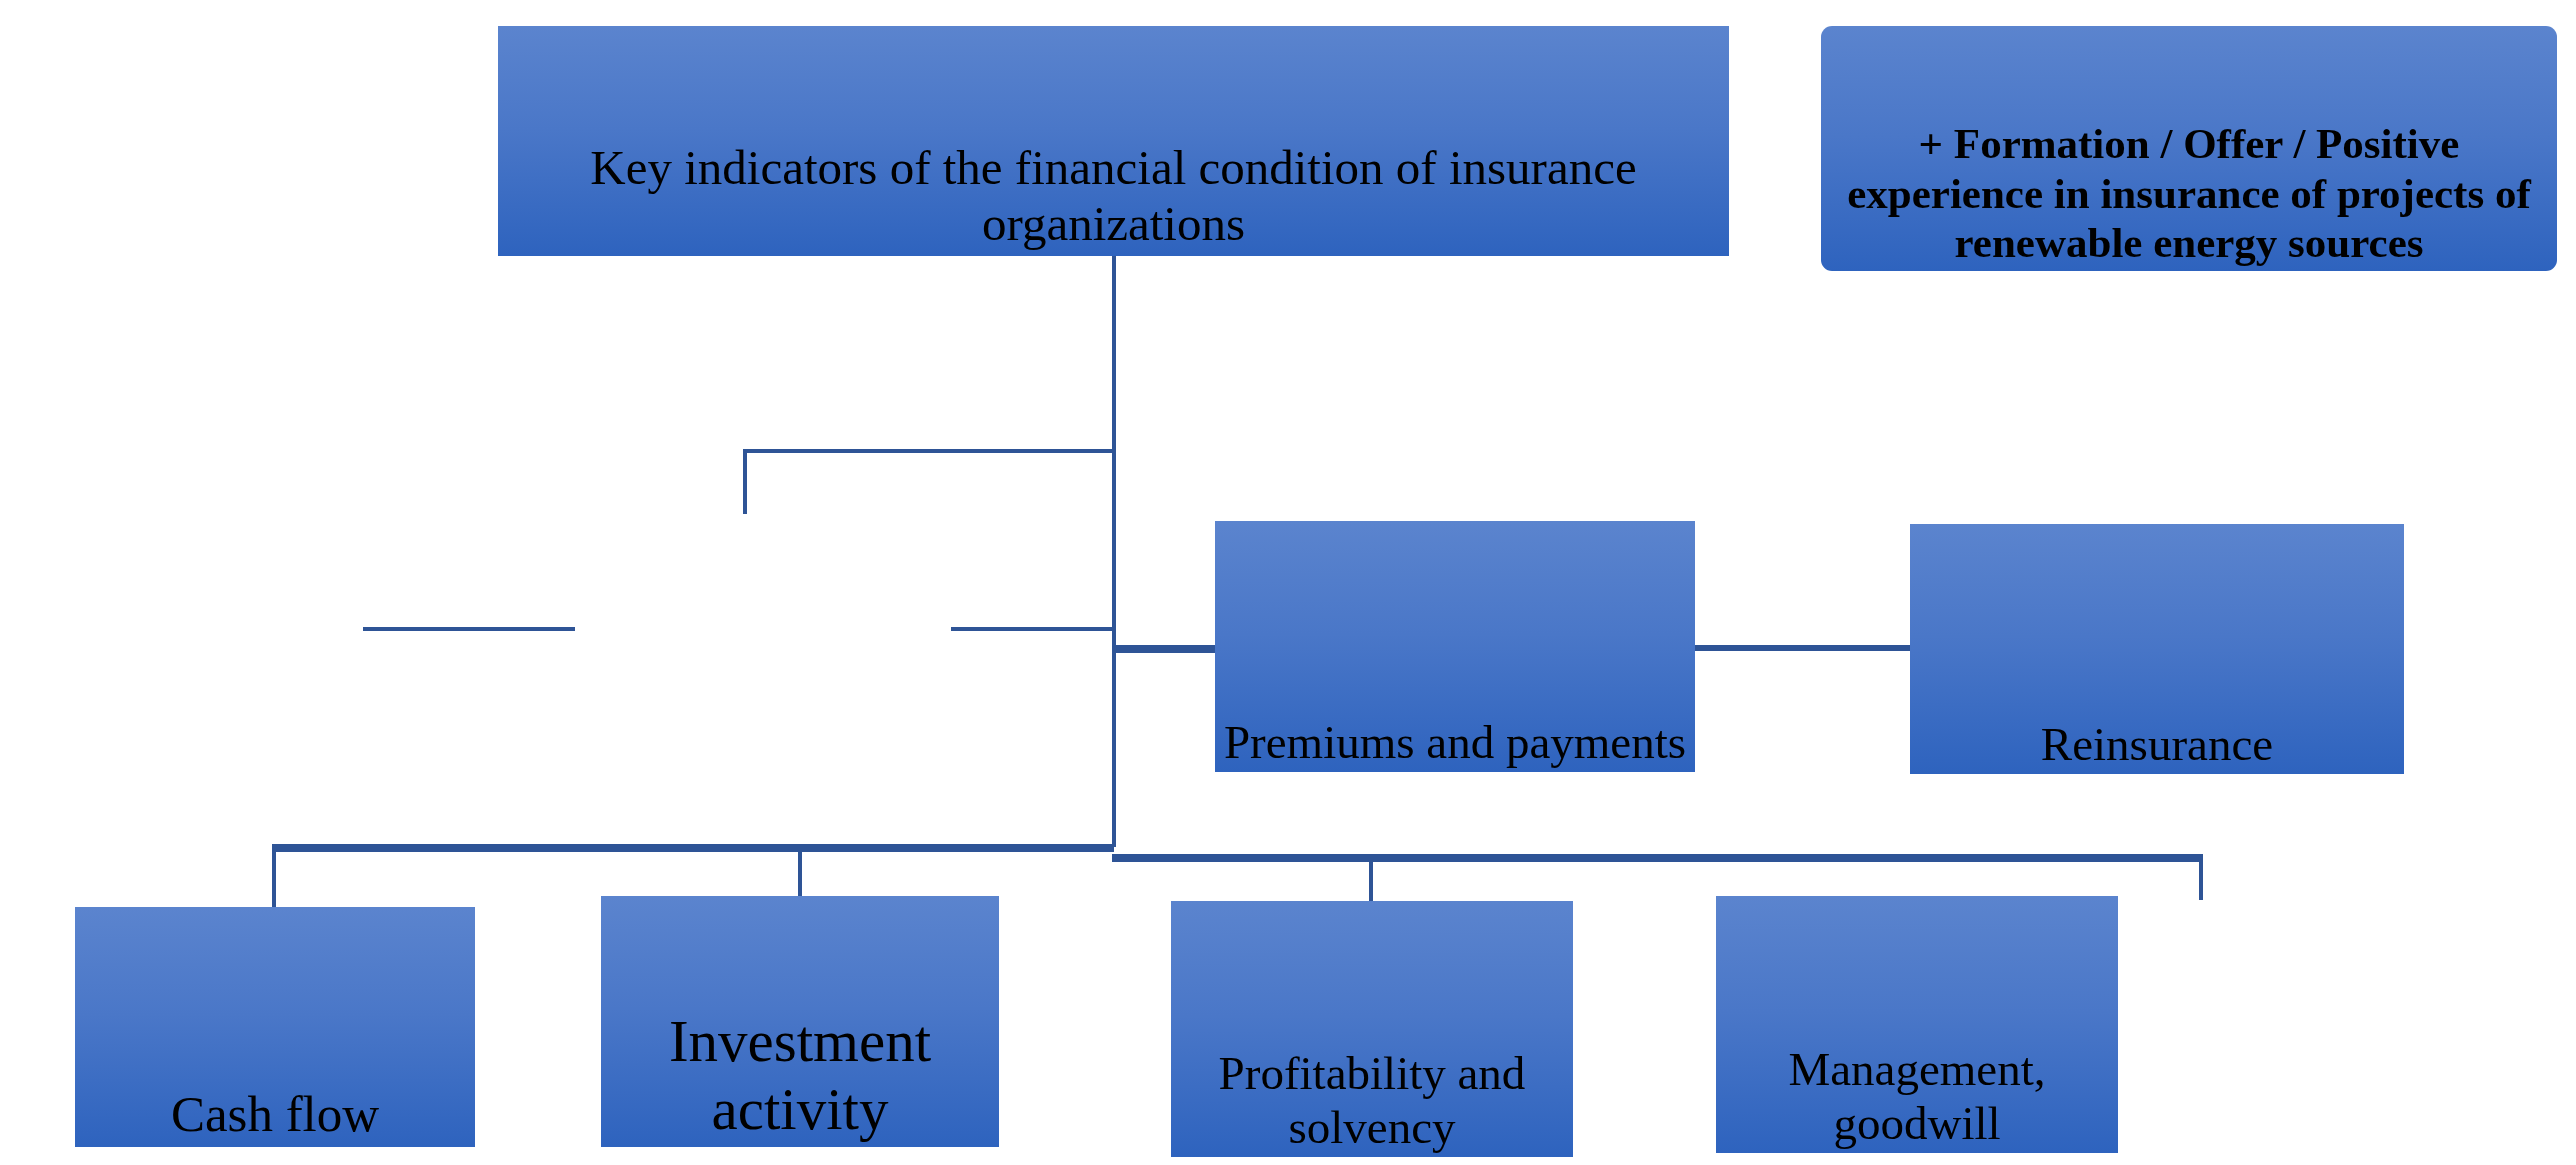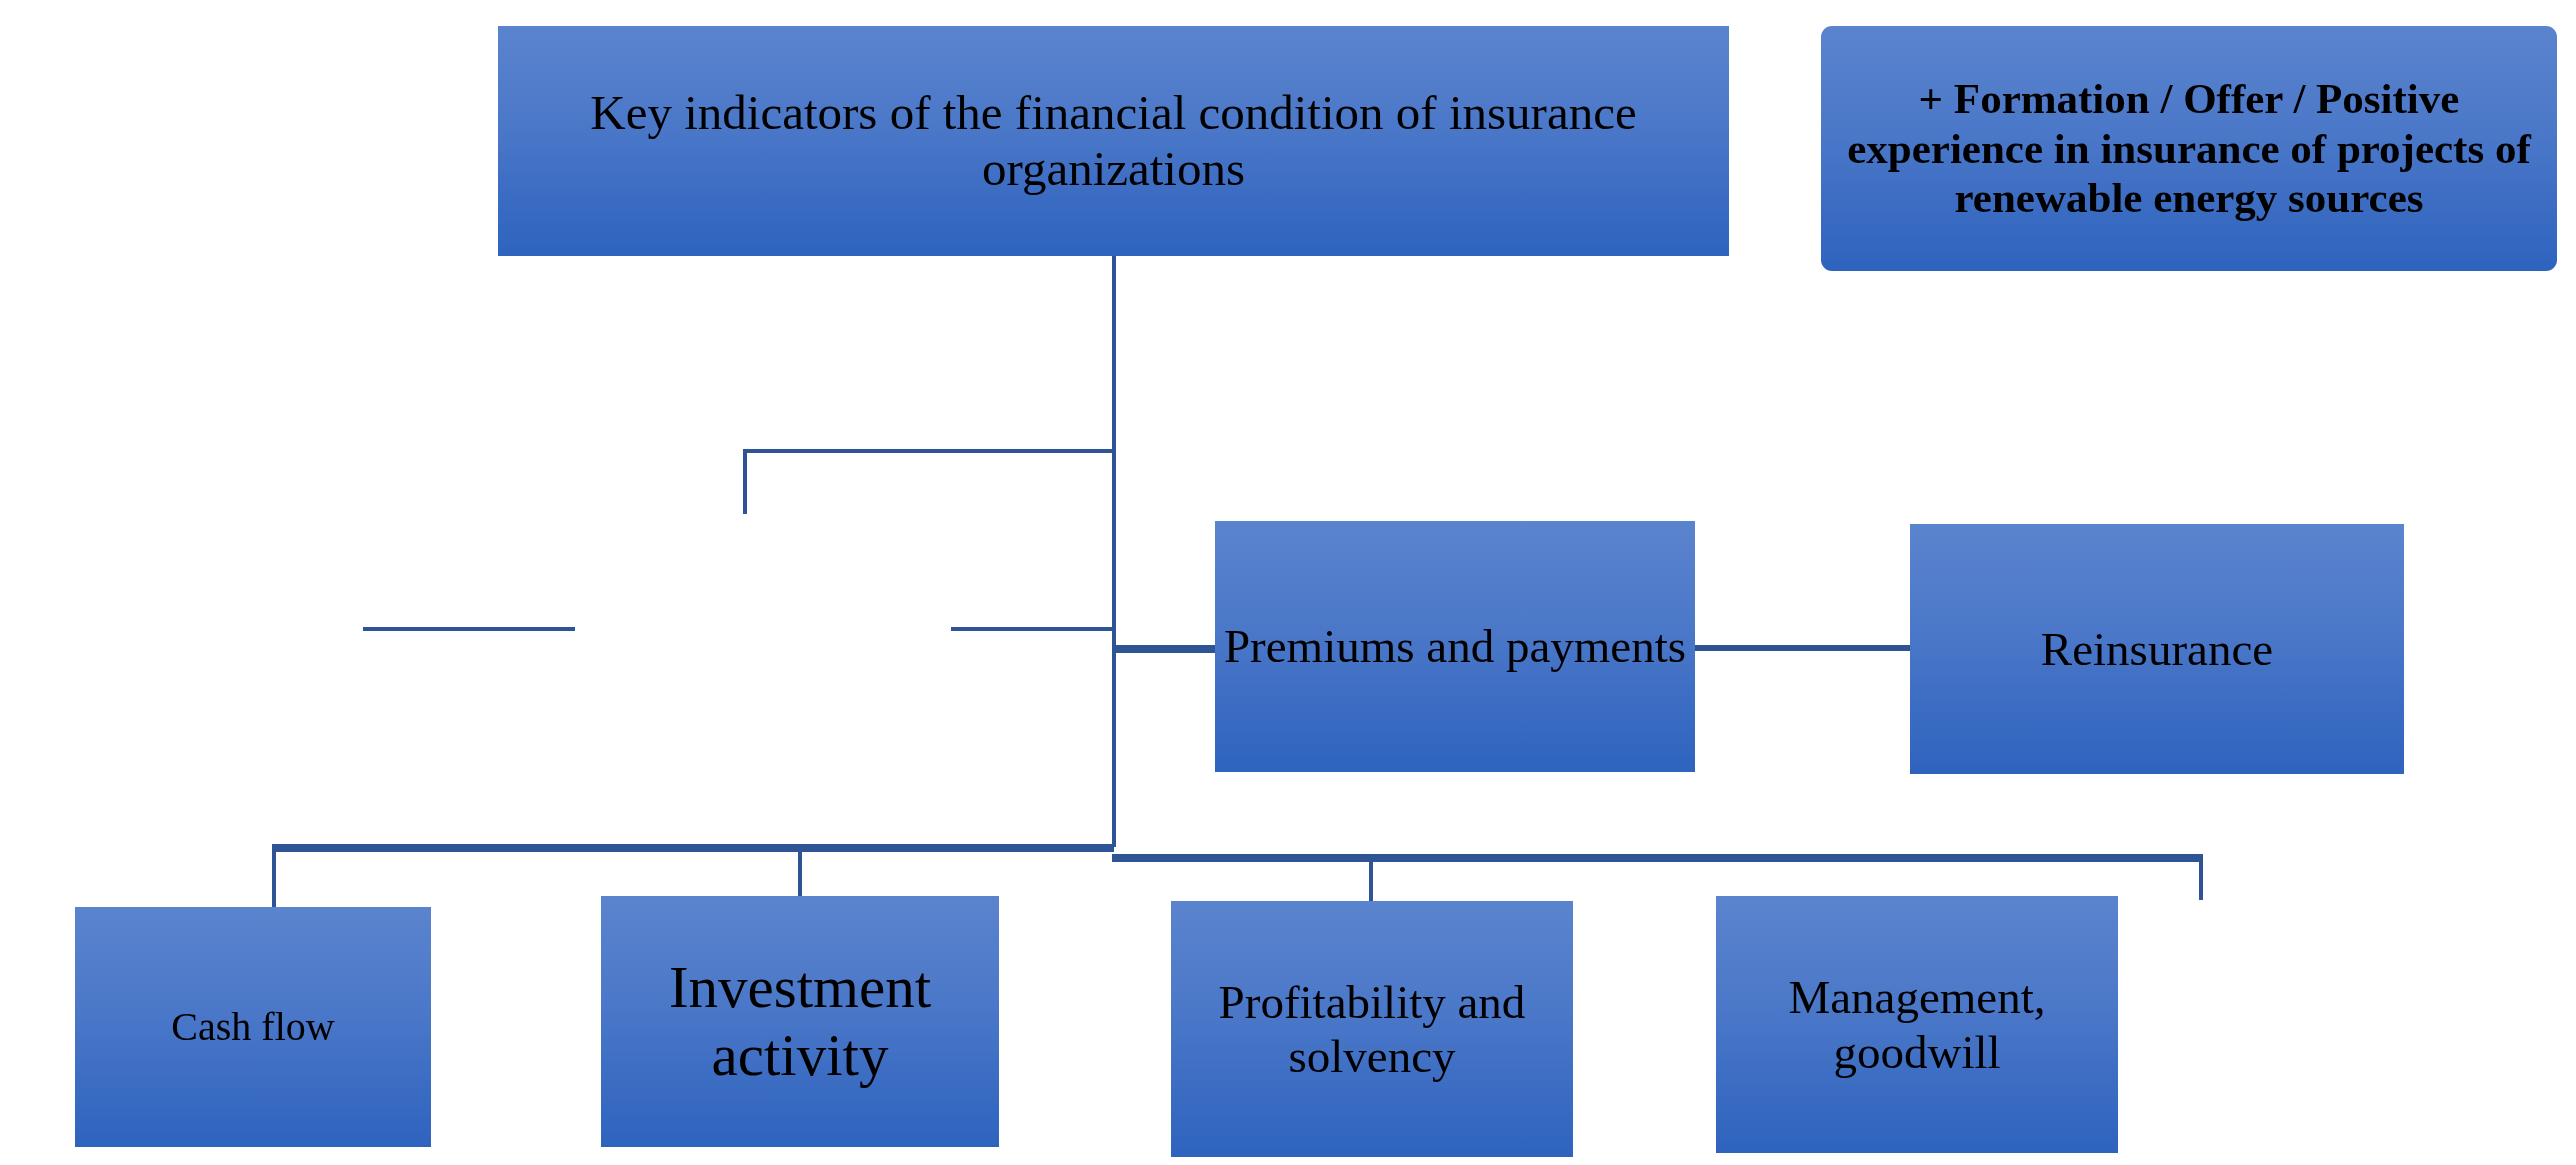--- a/index.html
+++ b/index.html
@@ -12,21 +12,21 @@
     width: 2576px;
     height: 1165px;
     background: #ffffff;
     overflow: hidden;
     font-family: "Liberation Serif", "DejaVu Serif", serif;
   }
   .node {
     position: absolute;
     box-sizing: border-box;
     display: flex;
-    align-items: center;
+    align-items: flex-end;
     justify-content: center;
     text-align: center;
     color: #000000;
     background: linear-gradient(to bottom, #5B84CE 0%, #4A77C8 45%, #2E63BE 100%);
     line-height: 1.15;
     padding: 3.4px 8.4px;
   }
   .node .label {
     display: block;
     width: 100%;
@@ -58,22 +58,22 @@
   }
   #node-premiums {
     left: 1215px; top: 521px; width: 480px; height: 251px;
     font-size: 47px;
   }
   #node-reinsurance {
     left: 1910px; top: 524px; width: 494px; height: 250px;
     font-size: 47px;
   }
   #node-cashflow {
-    left: 75px; top: 907px; width: 356px; height: 240px;
-    font-size: 40px;
+    left: 75px; top: 907px; width: 400px; height: 240px;
+    font-size: 51px;
   }
   #node-investment {
     left: 601px; top: 896px; width: 398px; height: 251px;
     font-size: 59px;
   }
   #node-profitability {
     left: 1171px; top: 901px; width: 402px; height: 256px;
     font-size: 47px;
   }
   #node-management {

